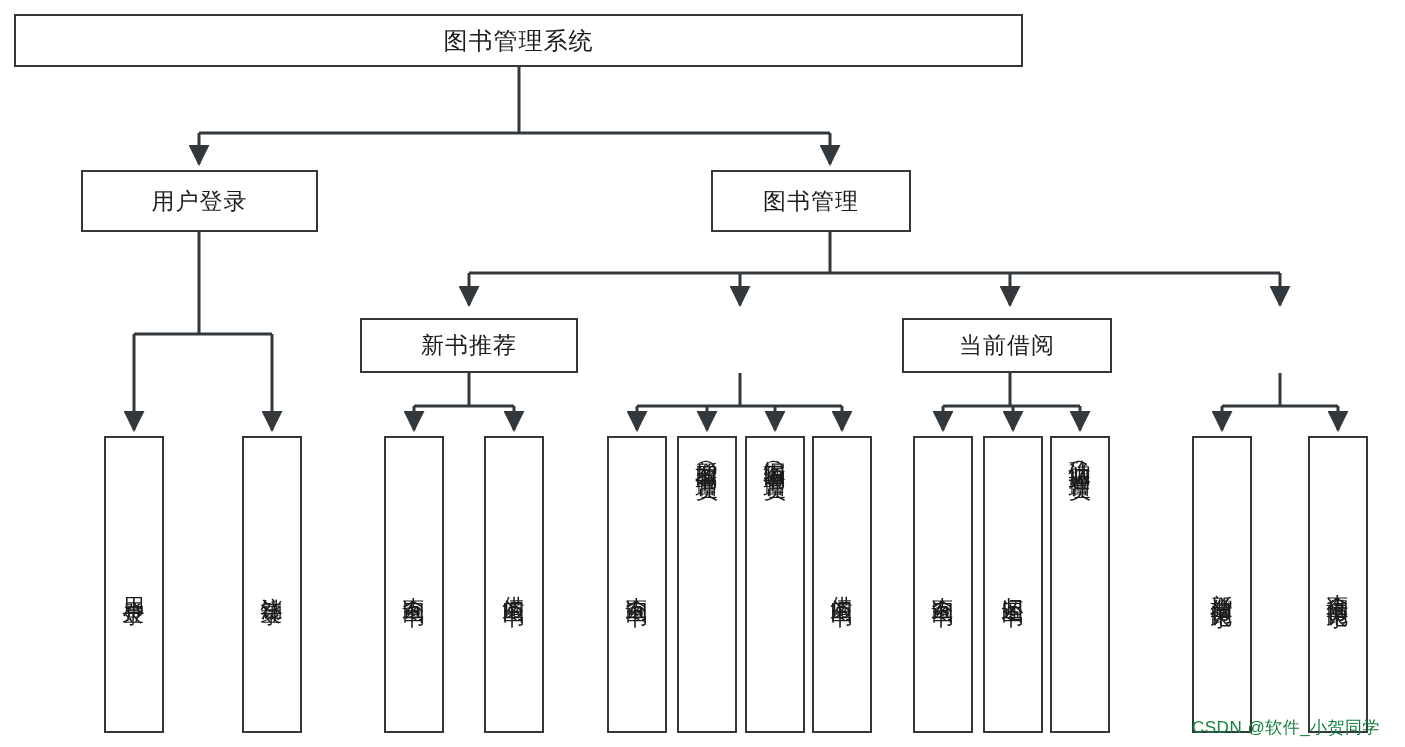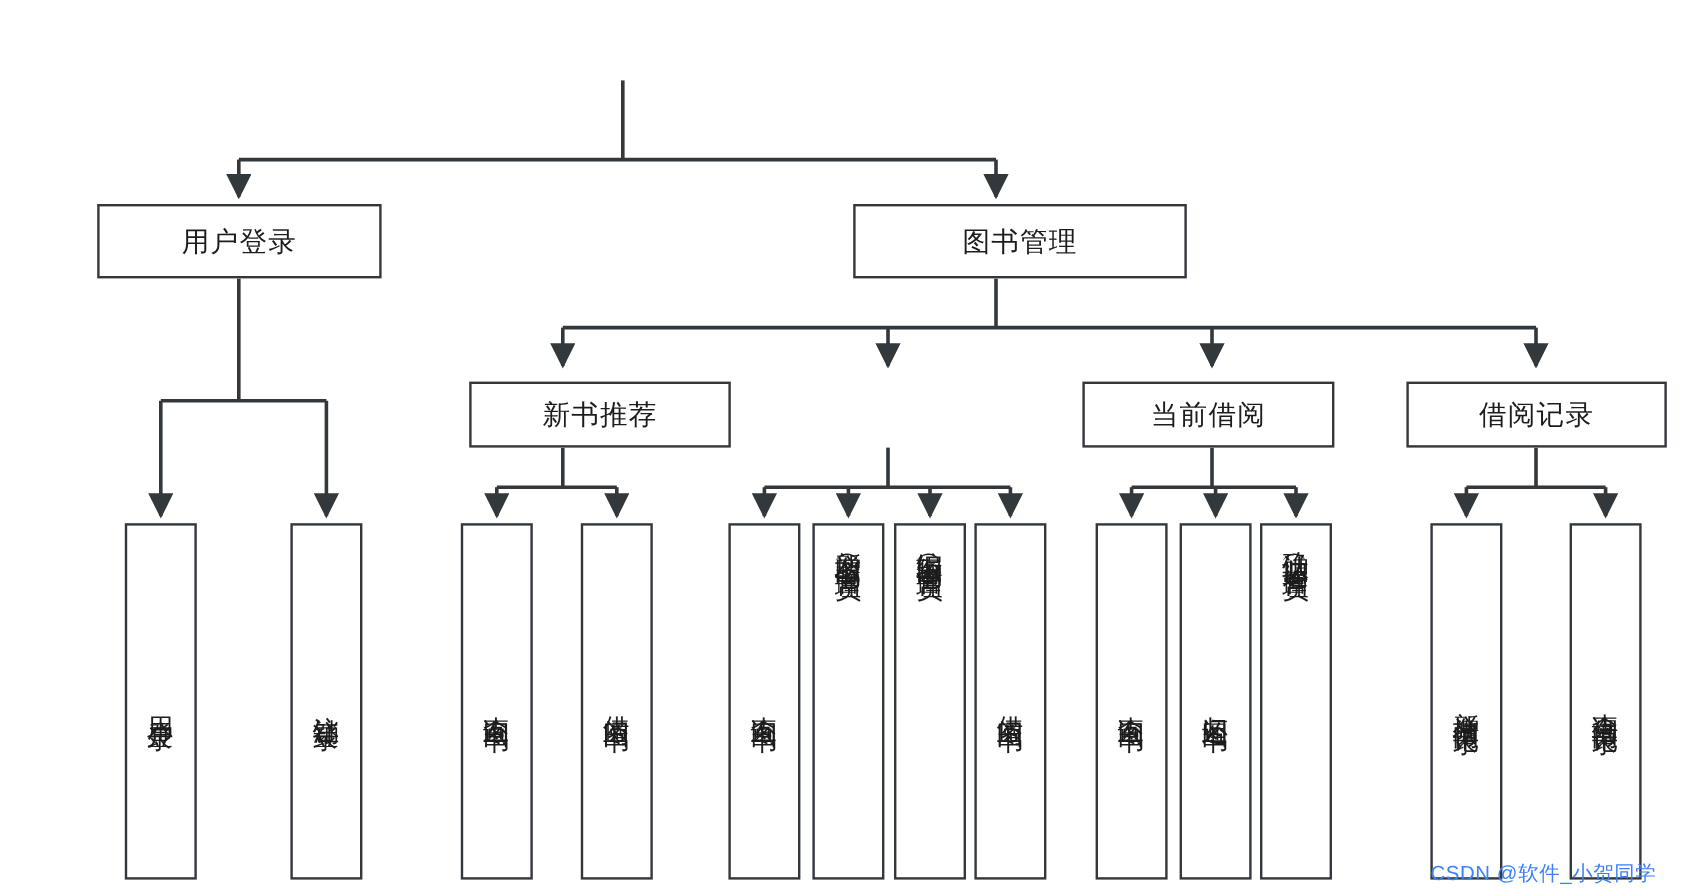--- a/index.html
+++ b/index.html
@@ -58,21 +58,21 @@
     font-size: 22px;
     line-height: 1.05;
     letter-spacing: 3px;
     white-space: nowrap;
     -webkit-writing-mode: vertical-rl;
   }
   .node.leaf.centered { align-items: center; padding-top: 0; }
   .watermark {
     position: absolute;
     font-size: 17px;
-    color: #3b82f6;
+    color: #15803d;
     letter-spacing: 0.5px;
     white-space: nowrap;
     user-select: none;
   }
 </style>
 </head>
 <body>
 
 <div id="diagram-root">
 
@@ -120,41 +120,41 @@
       <path d="M 1013 406 L 1013 430" marker-end="url(#arrow)"></path>
       <path d="M 1080 406 L 1080 430" marker-end="url(#arrow)"></path>
 
       <path d="M 1280 373 L 1280 406"></path>
       <path d="M 1222 406 L 1338 406"></path>
       <path d="M 1222 406 L 1222 430" marker-end="url(#arrow)"></path>
       <path d="M 1338 406 L 1338 430" marker-end="url(#arrow)"></path>
     </g>
   </svg>
 
+  <div class="node root" style="left:14px; top:14px; width:1009px; height:53px;">
+    <span class="node-label">图书管理系统</span>
+  </div>
 
   <div class="node level2" style="left:81px; top:170px; width:237px; height:62px;">
     <span class="node-label">用户登录</span>
   </div>
 
-  <div class="node level2" style="left:711px; top:170px; width:278px; height:62px;">
+  <div class="node level2" style="left:711px; top:170px; width:200px; height:62px;">
     <span class="node-label">图书管理</span>
   </div>
 
-  <div class="node level3" style="left:360px; top:318px; width:218px; height:55px;margin-left:31px;">
+  <div class="node level3" style="left:360px; top:318px; width:218px; height:55px;">
     <span class="node-label">新书推荐</span>
   </div>
 
 
   <div class="node level3" style="left:902px; top:318px; width:210px; height:55px;">
     <span class="node-label">当前借阅</span>
   </div>
 
-  <div class="node level3" style="left:1172px; top:318px; width:217px; height:55px;">
-    <span class="node-label">借阅记录</span>
-  </div>
 
   <div class="node leaf centered" style="left:104px; top:436px; width:60px; height:297px;">
     <span class="node-label">用户登录</span>
   </div>
 
   <div class="node leaf centered" style="left:242px; top:436px; width:60px; height:297px;">
     <span class="node-label">注销登录</span>
   </div>
 
   <div class="node leaf centered" style="left:384px; top:436px; width:60px; height:297px;">

